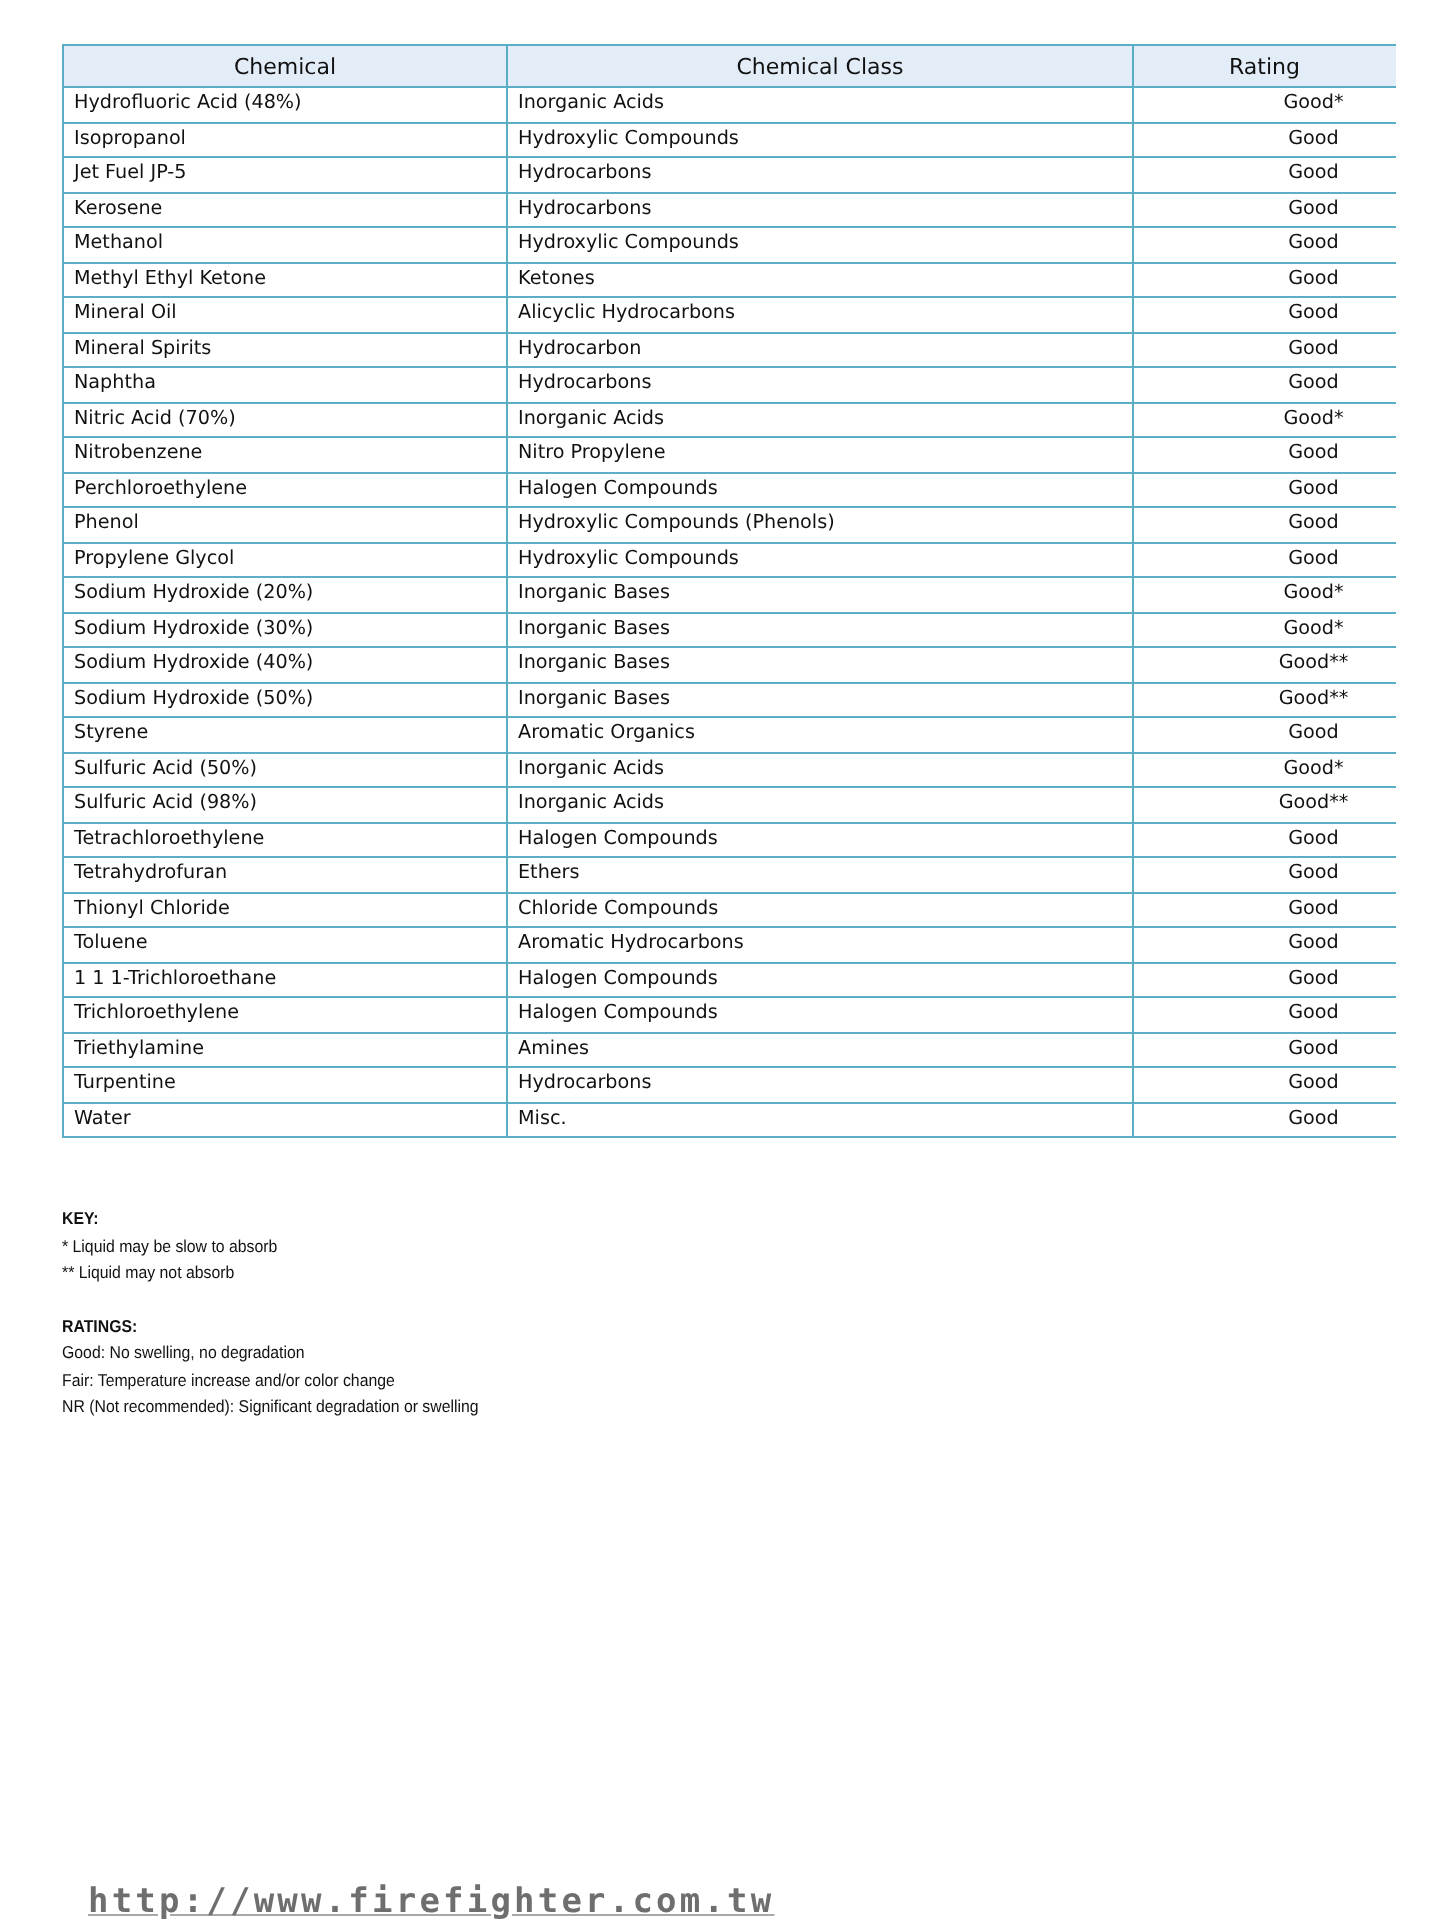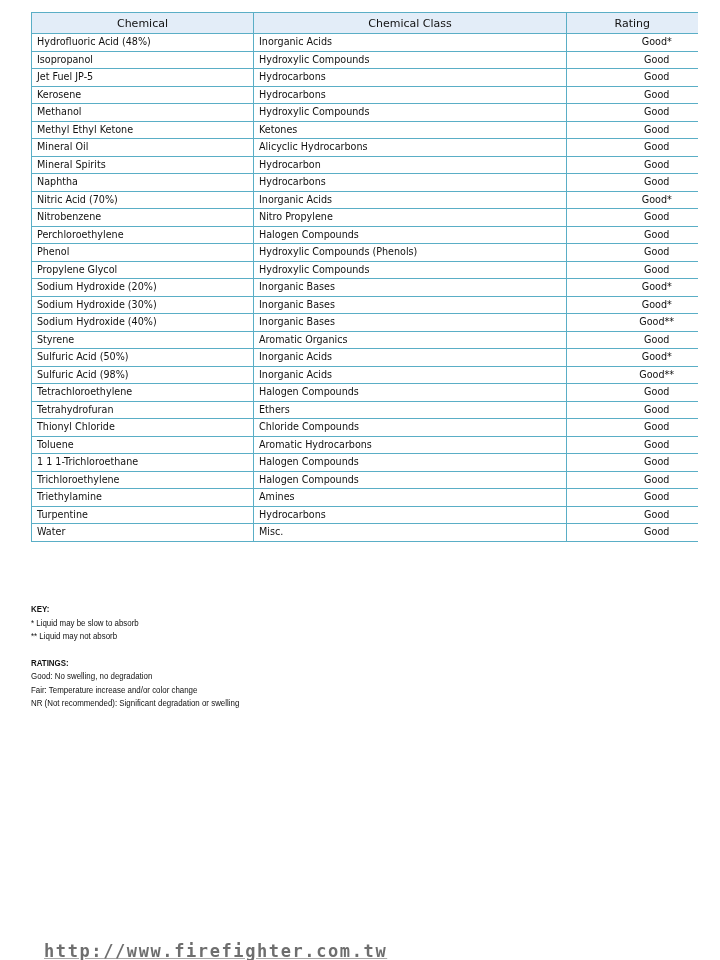--- a/index.html
+++ b/index.html
@@ -11,21 +11,21 @@
       width: 720px;
       height: 960px;
       position: relative;
       overflow: hidden;
       font-family: "DejaVu Sans", sans-serif;
       color: #111111;
     }
     .chem-table {
       position: absolute;
       left: 31px;
-      top: 12px;
+      top: 22px;
       width: 666px;
       border-collapse: collapse;
       table-layout: fixed;
       font-size: 9.6px;
     }
     .chem-table col.c1 { width: 222px; }
     .chem-table col.c2 { width: 313px; }
     .chem-table col.c3 { width: 131px; }
     .chem-table th {
       background: #e3edf8;
@@ -183,20 +183,25 @@
         <td>Sodium Hydroxide (30%)</td>
         <td>Inorganic Bases</td>
         <td class="rating">Good*</td>
       </tr>
       <tr>
         <td>Sodium Hydroxide (40%)</td>
         <td>Inorganic Bases</td>
         <td class="rating">Good**</td>
       </tr>
       <tr>
+        <td>Sodium Hydroxide (50%)</td>
+        <td>Inorganic Bases</td>
+        <td class="rating">Good**</td>
+      </tr>
+      <tr>
         <td>Styrene</td>
         <td>Aromatic Organics</td>
         <td class="rating">Good</td>
       </tr>
       <tr>
         <td>Sulfuric Acid (50%)</td>
         <td>Inorganic Acids</td>
         <td class="rating">Good*</td>
       </tr>
       <tr>

